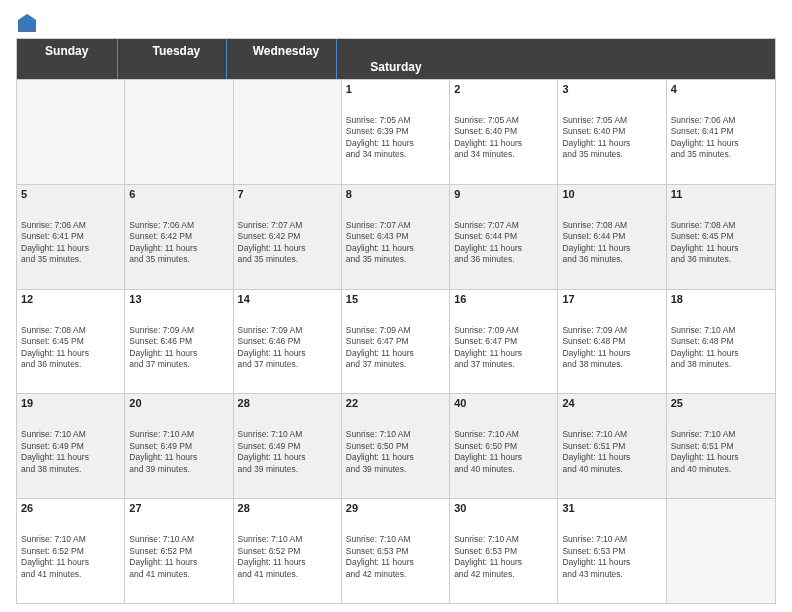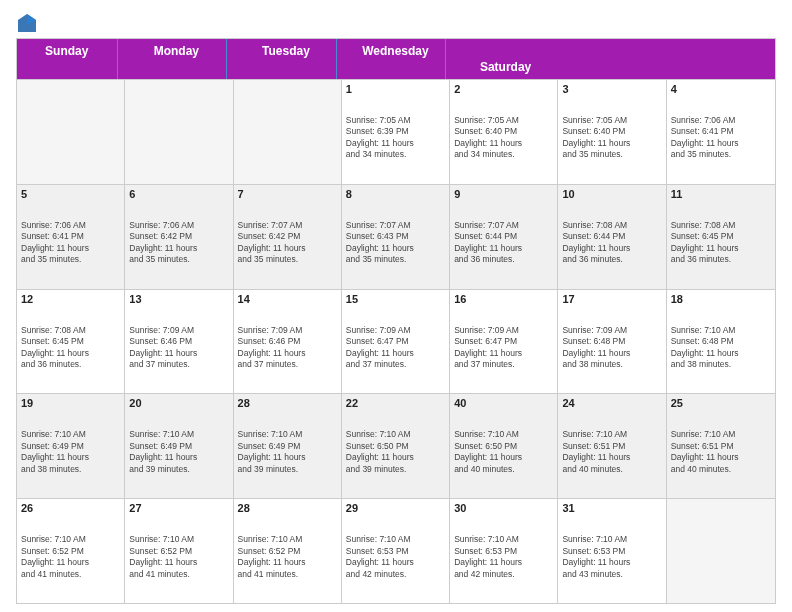--- a/index.html
+++ b/index.html
@@ -53,21 +53,21 @@
     }
     .calendar {
       flex: 1;
       display: flex;
       flex-direction: column;
       border: 1px solid #ccc;
     }
     .cal-header {
       display: grid;
       grid-template-columns: repeat(7, 1fr);
-      background: #a21caf;
+      background: #404040;
       gap: 9px;
     }
     .cal-header-cell {
       color: #fff;
       font-size: 12px;
       font-weight: bold;
       text-align: center;
       padding: 5px 2px;
       border-right: 1px solid #4a8ad0;
     }
@@ -128,21 +128,20 @@
     </div>
     <div class="title-block">
       <div class="title-month"></div>
       <div class="title-location"></div>
     </div>
   </div>
 
   <div class="calendar">
     <div class="cal-header">
     <div class="cal-header-cell">Sunday</div>
-        <div class="cal-header-cell">Monday</div>
         <div class="cal-header-cell">Tuesday</div>
         <div class="cal-header-cell">Wednesday</div>
         <div class="cal-header-cell">Saturday</div>
       </div>
     <div class="cal-body">
     <div class="cal-row">
           <div class="cal-cell empty"></div>
           <div class="cal-cell empty"></div>
           <div class="cal-cell empty"></div>
           <div class="cal-cell">

